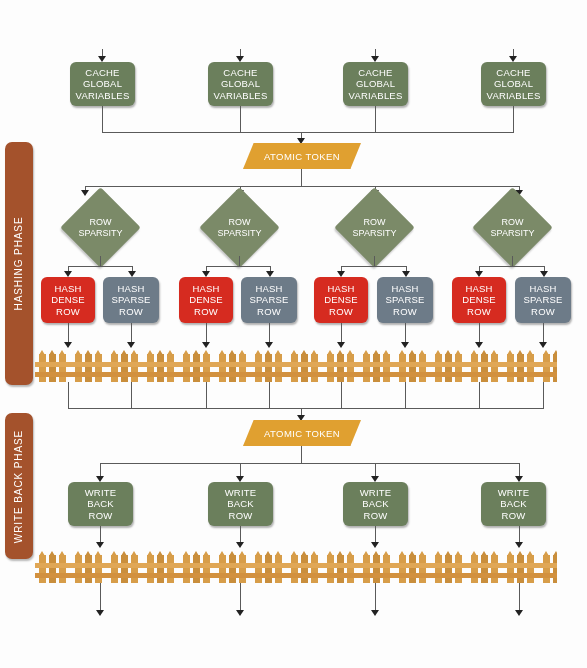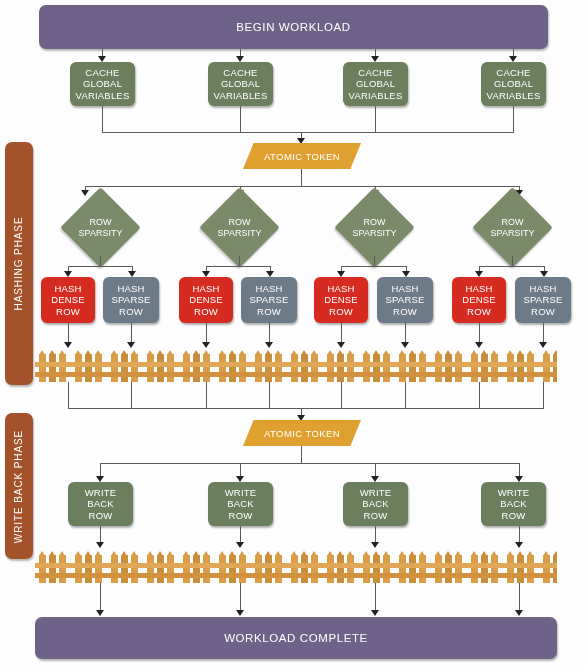--- a/index.html
+++ b/index.html
@@ -54,21 +54,20 @@
   .picket.dark{background:#c98e3c;}
   .picket.dark::before{border-bottom-color:#c98e3c;}
   .rail-h{position:absolute;left:0;right:0;height:5px;background:#e0a756;}
   .rail-h.r2{background:#d2913f;}
 </style>
 </head>
 <body>
 
 <div id="canvas">
 
-  <div class="node banner" style="left:39px;top:5px;width:509px;height:44px;background:#6f6289;">BEGIN WORKLOAD</div>
 
   <div class="node rail" style="left:5px;top:142px;width:28px;height:243px;background:#a4522c;">
     <span>HASHING PHASE</span>
   </div>
   <div class="node rail" style="left:5px;top:413px;width:28px;height:146px;background:#a4522c;">
     <span>WRITE BACK PHASE</span>
   </div>
 
   <div class="vline" style="left:102px;top:49px;height:9px;"></div>
   <div class="arrow" style="left:98px;top:56px;"></div>
@@ -360,15 +359,14 @@
 
   <div class="vline" style="left:100px;top:583px;height:29px;"></div>
   <div class="arrow" style="left:96px;top:610px;"></div>
   <div class="vline" style="left:240px;top:583px;height:29px;"></div>
   <div class="arrow" style="left:236px;top:610px;"></div>
   <div class="vline" style="left:375px;top:583px;height:29px;"></div>
   <div class="arrow" style="left:371px;top:610px;"></div>
   <div class="vline" style="left:519px;top:583px;height:29px;"></div>
   <div class="arrow" style="left:515px;top:610px;"></div>
 
-  <div class="node banner" style="left:35px;top:617px;width:522px;height:42px;background:#6f6289;">WORKLOAD COMPLETE</div>
 
 </div>
 
 </body></html>

